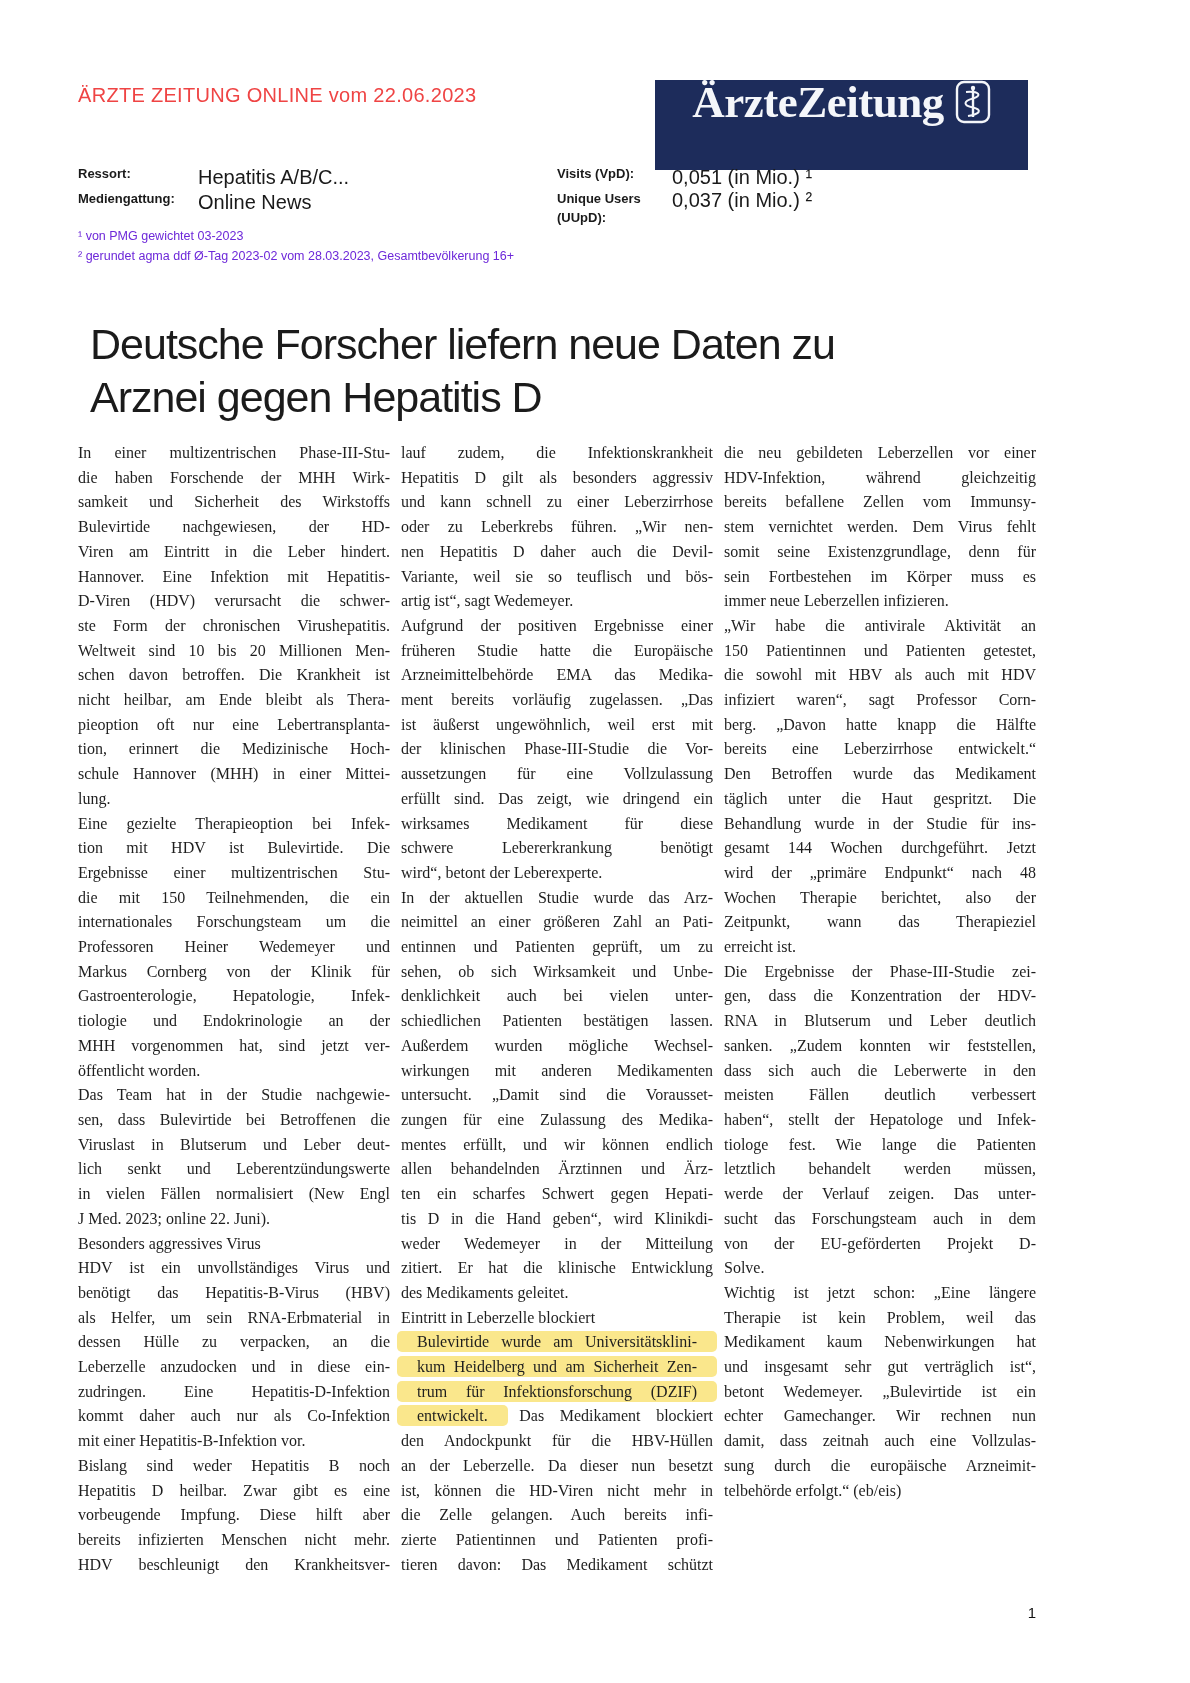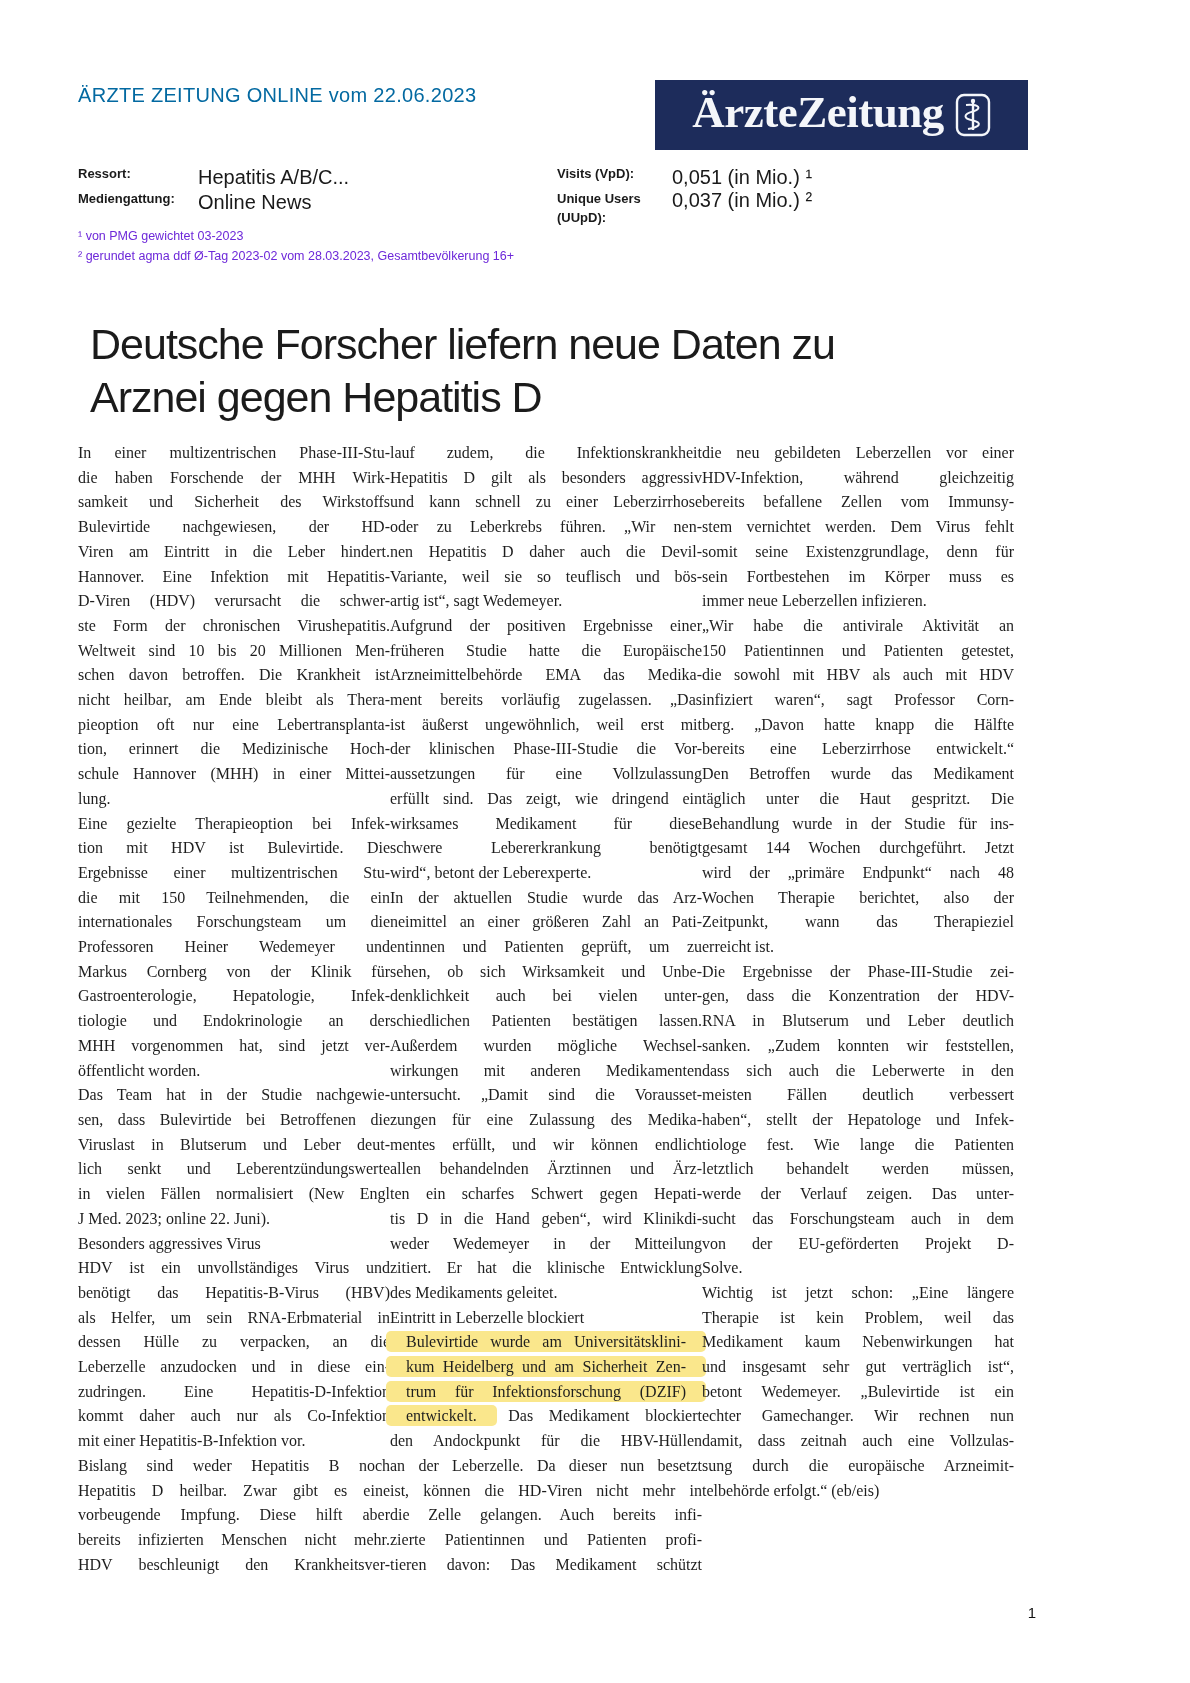--- a/index.html
+++ b/index.html
@@ -3,26 +3,26 @@
 <meta charset="utf-8">
 <style>
   html,body { margin:0; padding:0; background:#e8e8e8; }
   .page {
     position:relative; width:1190px; height:1683px; margin:0 auto;
     background:#ffffff; overflow:hidden;
     font-family:"Liberation Sans", sans-serif; color:#1a1a1a;
   }
   .abs { position:absolute; }
 
-  .src-line { left:78px; top:84px; font-size:20px; letter-spacing:.3px; color:#0369a1; }
+  .src-line { left:78px; top:84px; font-size:20px; letter-spacing:.3px; color:#ef4444; }
 
   .logo {
-    left:655px; top:80px; width:373px; height:70px;
+    left:655px; top:80px; width:373px; height:90px;
     background:var(--navy,#1d2c5b);
-    display:flex; align-items:center; justify-content:center; gap:11px;
+    display:flex; justify-content:center; gap:11px;
   }
   .logo-text {
     font-family:"Liberation Serif", serif; font-weight:700;
     color:#f4f6fa; font-size:45px; line-height:1; letter-spacing:-.5px;
     padding-bottom:5px;
   }
   .logo-icon { width:36px; height:44px; display:block; }
 
   .meta-label { font-weight:700; font-size:13px; }
   .meta-value { font-size:20px; }
@@ -32,21 +32,21 @@
   .kicker { left:78px; top:270px; font-size:21px; color:#151515; }
 
   .headline {
     left:78px; top:306px; width:1000px;
     font-size:43px; line-height:53px; letter-spacing:-1px;
     font-weight:400; color:#1b1b1b;
   }
 
   .columns {
     left:78px; top:441px; width:958px;
-    display:flex; 
+    display:flex; gap:11px;
     font-family:"Liberation Serif", serif;
     font-size:16px; line-height:24.7px; color:#1e1e1e;
   }
   .col { width:312px; }
   .line { text-align:justify; text-align-last:justify; }
   .line.last { text-align:left; text-align-last:auto; }
   .hl {
     background:var(--hl,#fae78c);
     border-radius:5px; padding:2px 20px; margin:-2px -4px;
   }

